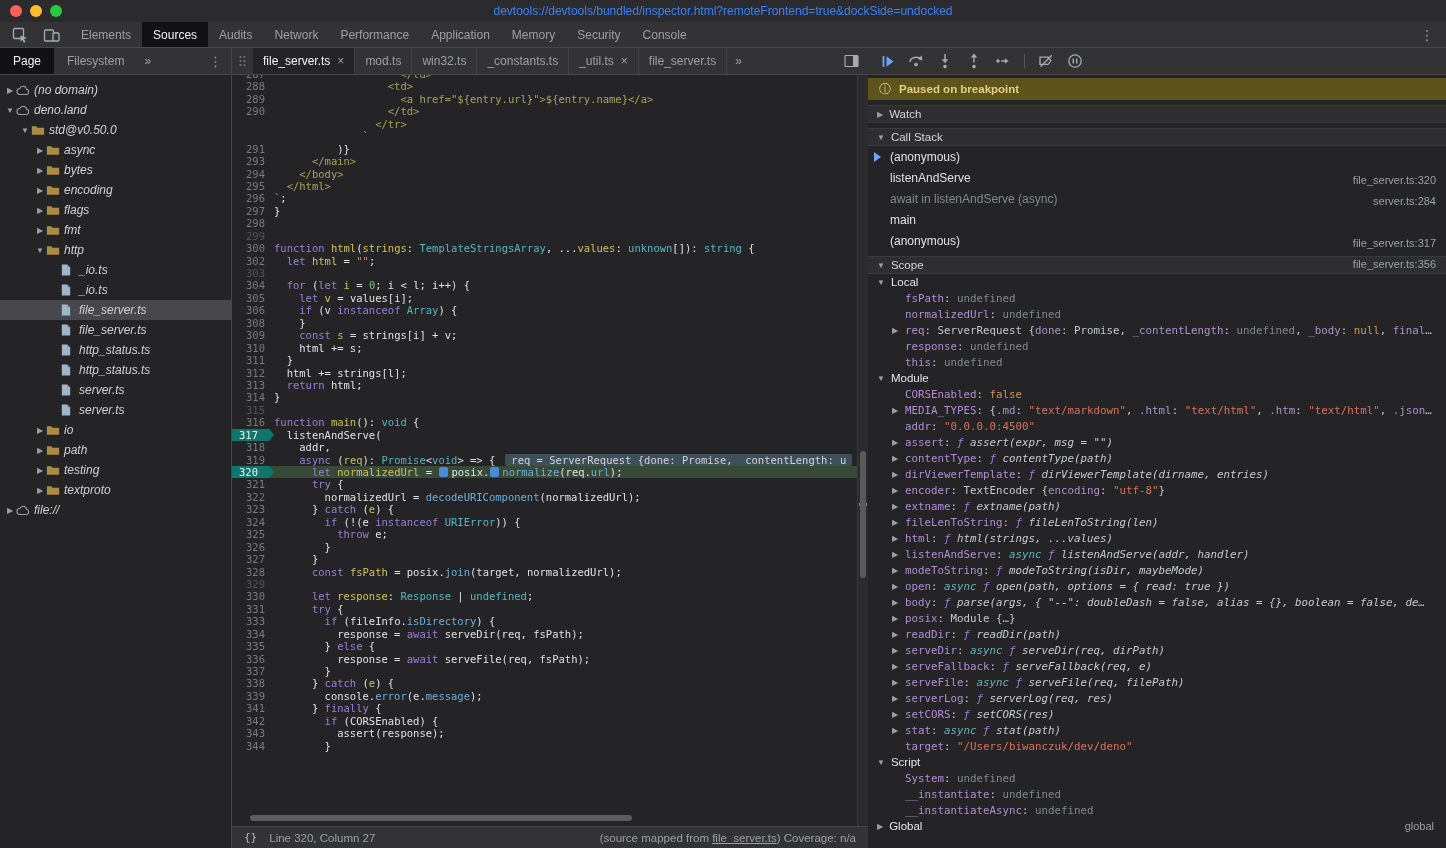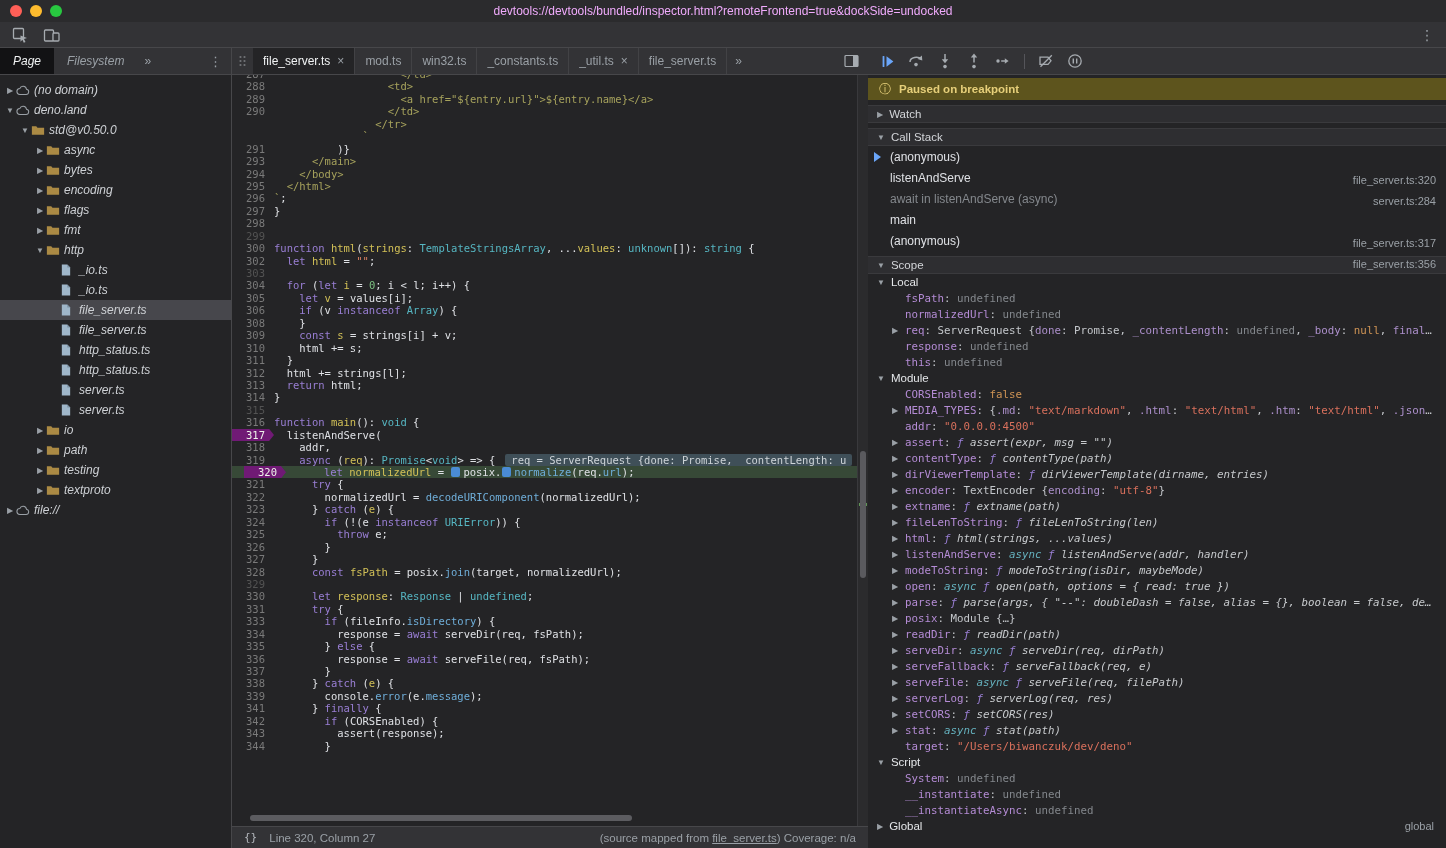--- a/index.html
+++ b/index.html
@@ -7,59 +7,59 @@
   #app {
     width:1446px; height:848px; overflow:hidden; position:relative;
     background:#242426; font-family:"Liberation Sans", sans-serif;
     color:#dfe1e5; user-select:none;
   }
   
   .titlebar { height:22px; background:#2b2b2d; display:flex; align-items:center; position:relative; }
   .traffic { position:absolute; left:10px; top:5px; display:flex; gap:8px; }
   .tl { width:12px; height:12px; border-radius:50%; }
   .tl.r { background:#ff5f57; } .tl.y { background:#febc2e; } .tl.g { background:#28c840; }
-  .title-text { flex:1; text-align:center; font-size:12px; color:#f0abfc; }
+  .title-text { flex:1; text-align:center; font-size:12px; color:#3b82f6; }
   
   .chrome-toolbar { height:26px; background:#333336; border-bottom:1px solid #47474a; display:flex; align-items:stretch; }
   .ct-icons { display:flex; align-items:center; padding:0 10px 0 12px; gap:14px; }
   .ct-icon { display:flex; align-items:center; }
   .ct-tab { padding:0 11px; display:flex; align-items:center; color:#9aa0a6; font-size:12px; white-space:nowrap; }
   .ct-tab.active { background:#121214; color:#f1f3f4; }
   .ct-more { margin-left:auto; color:#9aa0a6; padding:0 12px; display:flex; align-items:center; font-size:14px; }
   
   .main { display:flex; height:800px; }
   
   .nav-pane { width:232px; flex:none; border-right:1px solid #47474a; display:flex; flex-direction:column; background:#242426; }
   .subtabs { height:27px; flex:none; background:#333336; border-bottom:1px solid #47474a; display:flex; align-items:stretch; font-size:12px; color:#9aa0a6; }
-  .subtab { padding:8px 13px; display:flex; align-items:center;font-style:italic; }
+  .subtab { padding:8px 13px; display:flex; align-items:center; }
   .subtab.active { background:#121214; color:#f1f3f4; }
   .subtab-overflow { padding:0 7px; display:flex; align-items:center; }
   .subtab-menu { margin-left:auto; padding:0 9px; display:flex; align-items:center; font-size:13px; }
   .tree { padding-top:5px; font-size:12px; font-style:italic; color:#ced1d5; overflow:hidden; }
   .tree-row { height:20px; display:flex; align-items:center; white-space:nowrap; }
   .tree-row.selected { background:#47474c; }
   .tw-arrow { width:12px; flex:none; color:#9aa0a6; font-size:8px; font-style:normal; text-align:center; }
   .tw-icon { width:18px; flex:none; display:flex; align-items:center; }
   
   .editor-pane { width:636px; flex:none; display:flex; flex-direction:column; background:#242426; position:relative; }
   .edtabs { height:27px; flex:none; background:#333336; border-bottom:1px solid #47474a; display:flex; align-items:stretch; font-size:12px; color:#9aa0a6; }
   .ed-grip { display:flex; align-items:center; padding:0 6px; }
   .edtab { padding:0 10px; border-right:1px solid #424245; display:flex; align-items:center; gap:7px; white-space:nowrap; }
   .edtab.active { background:#242426; color:#f1f3f4; }
   .edtab .x { color:#9aa0a6; font-size:12px; }
   .edtab-overflow { padding:0 8px; display:flex; align-items:center; }
   .ed-toggle { margin-left:auto; display:flex; align-items:center; padding:0 8px; }
   .code-wrap { flex:1; overflow:hidden; position:relative; font-family:"DejaVu Sans Mono", monospace; font-size:10.5px; line-height:12.45px; }
   .code-inner { margin-top:-7px; }
   .cl { display:flex; height:12.45px; white-space:pre; overflow:hidden; }
-  .cl.current { background:rgba(100,160,95,0.30);padding-left:12px; }
+  .cl.current { background:rgba(100,160,95,0.30); }
   .gut { width:42px; flex:none; text-align:right; padding-right:9px; color:#7a7a7a; }
   .gut.dim { color:#535353; }
-  .gut.bp { background:#701a75; color:#eef3ea;
-            clip-path:polygon(0 0, calc(100% - 5px) 0, 100% 50%, calc(100% - 5px) 100%, 0 100%); }
+  .gut.bp { background:#0f766e; color:#eef3ea;
+            clip-path:polygon(0 0, calc(100% - 5px) 0, 100% 50%, calc(100% - 5px) 100%, 0 100%);text-align:center; }
   .ct-code { flex:none; }
   .tk-pl  { color:#dfe1e5; }
   .tk-kw  { color:#9a7fd5; }
   .tk-str { color:#dd8263; }
   .tk-tpl { color:#a6a25c;text-align:center; }
   .tk-num { color:#7dc383; }
   .tk-typ { color:#56b6c2; }
   .tk-def { color:#d2c057; }
   .tk-prop{ color:#6faed9; }
   .tk-mk  { display:inline-block; width:9px; height:10px; background:#4a8bd4; border-radius:2px; margin:0 3px 0 1px; vertical-align:-1px; }
@@ -124,20 +124,31 @@
             <path d="M8.5 8.5 L15 11 L12 12 L13.5 15 L11.8 15.7 L10.4 12.7 L8.5 14.8 Z" fill="#a6abb0"></path>
           </svg>
       </span>
       <span class="ct-icon">
         <svg width="17" height="16" viewBox="0 0 17 16">
             <rect x="1.5" y="3" width="9" height="11" rx="1" fill="none" stroke="#a6abb0" stroke-width="1.3"></rect>
             <rect x="10" y="6" width="6" height="8" rx="1" fill="#333336" stroke="#a6abb0" stroke-width="1.3"></rect>
           </svg>
       </span>
     </div>
+    <div id="chrome-tabs" style="display:flex;align-items:stretch;">
+        <div class="ct-tab">Elements</div>
+        <div class="ct-tab active">Sources</div>
+        <div class="ct-tab">Audits</div>
+        <div class="ct-tab">Network</div>
+        <div class="ct-tab">Performance</div>
+        <div class="ct-tab">Application</div>
+        <div class="ct-tab">Memory</div>
+        <div class="ct-tab">Security</div>
+        <div class="ct-tab">Console</div>
+      </div>
     <div class="ct-more">⋮</div>
   </div>
 
   <div class="main">
 
     <div class="nav-pane">
       <div class="subtabs">
         <div id="nav-tabs" style="display:flex;align-items:stretch;">
             <div class="subtab active">Page</div>
             <div class="subtab">Filesystem</div>
@@ -576,21 +587,21 @@
           <div class="scope-row prop"><span class="stri">▶</span><span class="sn">assert</span><span class="sc">: </span><span class="sv-f">ƒ </span><span class="sv-fs">assert(expr, msg = "")</span></div>
           <div class="scope-row prop"><span class="stri">▶</span><span class="sn">contentType</span><span class="sc">: </span><span class="sv-f">ƒ </span><span class="sv-fs">contentType(path)</span></div>
           <div class="scope-row prop"><span class="stri">▶</span><span class="sn">dirViewerTemplate</span><span class="sc">: </span><span class="sv-f">ƒ </span><span class="sv-fs">dirViewerTemplate(dirname, entries)</span></div>
           <div class="scope-row prop"><span class="stri">▶</span><span class="sn">encoder</span><span class="sc">: </span><span class="sv-ob">TextEncoder {</span><span class="sv-pk">encoding</span><span class="sv-ob">: </span><span class="sv-s">"utf-8"</span><span class="sv-ob">}</span></div>
           <div class="scope-row prop"><span class="stri">▶</span><span class="sn">extname</span><span class="sc">: </span><span class="sv-f">ƒ </span><span class="sv-fs">extname(path)</span></div>
           <div class="scope-row prop"><span class="stri">▶</span><span class="sn">fileLenToString</span><span class="sc">: </span><span class="sv-f">ƒ </span><span class="sv-fs">fileLenToString(len)</span></div>
           <div class="scope-row prop"><span class="stri">▶</span><span class="sn">html</span><span class="sc">: </span><span class="sv-f">ƒ </span><span class="sv-fs">html(strings, ...values)</span></div>
           <div class="scope-row prop"><span class="stri">▶</span><span class="sn">listenAndServe</span><span class="sc">: </span><span class="sv-fa">async </span><span class="sv-f">ƒ </span><span class="sv-fs">listenAndServe(addr, handler)</span></div>
           <div class="scope-row prop"><span class="stri">▶</span><span class="sn">modeToString</span><span class="sc">: </span><span class="sv-f">ƒ </span><span class="sv-fs">modeToString(isDir, maybeMode)</span></div>
           <div class="scope-row prop"><span class="stri">▶</span><span class="sn">open</span><span class="sc">: </span><span class="sv-fa">async </span><span class="sv-f">ƒ </span><span class="sv-fs">open(path, options = { read: true })</span></div>
-          <div class="scope-row prop"><span class="stri">▶</span><span class="sn">parse</span><span class="sc">: </span><span class="sv-f">ƒ </span><span class="sv-fs">parse(args, { "--": doubleDash = false, alias = {}, boolean = false, de…</span></div>
+          <div class="scope-row prop"><span class="stri">▶</span><span class="sn">body</span><span class="sc">: </span><span class="sv-f">ƒ </span><span class="sv-fs">parse(args, { "--": doubleDash = false, alias = {}, boolean = false, de…</span></div>
           <div class="scope-row prop"><span class="stri">▶</span><span class="sn">posix</span><span class="sc">: </span><span class="sv-ob">Module {…}</span></div>
           <div class="scope-row prop"><span class="stri">▶</span><span class="sn">readDir</span><span class="sc">: </span><span class="sv-f">ƒ </span><span class="sv-fs">readDir(path)</span></div>
           <div class="scope-row prop"><span class="stri">▶</span><span class="sn">serveDir</span><span class="sc">: </span><span class="sv-fa">async </span><span class="sv-f">ƒ </span><span class="sv-fs">serveDir(req, dirPath)</span></div>
           <div class="scope-row prop"><span class="stri">▶</span><span class="sn">serveFallback</span><span class="sc">: </span><span class="sv-f">ƒ </span><span class="sv-fs">serveFallback(req, e)</span></div>
           <div class="scope-row prop"><span class="stri">▶</span><span class="sn">serveFile</span><span class="sc">: </span><span class="sv-fa">async </span><span class="sv-f">ƒ </span><span class="sv-fs">serveFile(req, filePath)</span></div>
           <div class="scope-row prop"><span class="stri">▶</span><span class="sn">serverLog</span><span class="sc">: </span><span class="sv-f">ƒ </span><span class="sv-fs">serverLog(req, res)</span></div>
           <div class="scope-row prop"><span class="stri">▶</span><span class="sn">setCORS</span><span class="sc">: </span><span class="sv-f">ƒ </span><span class="sv-fs">setCORS(res)</span></div>
           <div class="scope-row prop"><span class="stri">▶</span><span class="sn">stat</span><span class="sc">: </span><span class="sv-fa">async </span><span class="sv-f">ƒ </span><span class="sv-fs">stat(path)</span></div>
           <div class="scope-row prop"><span class="stri"></span><span class="sn">target</span><span class="sc">: </span><span class="sv-s">"/Users/biwanczuk/dev/deno"</span></div>
           <div class="scope-row group"><span class="tri">▼</span><span>Script</span></div>

